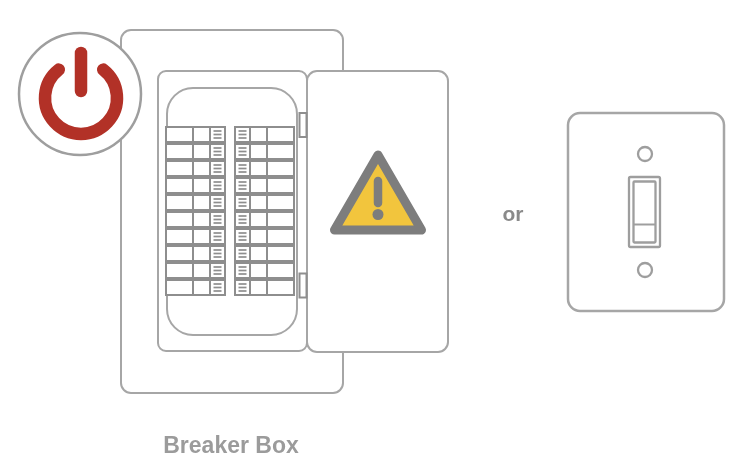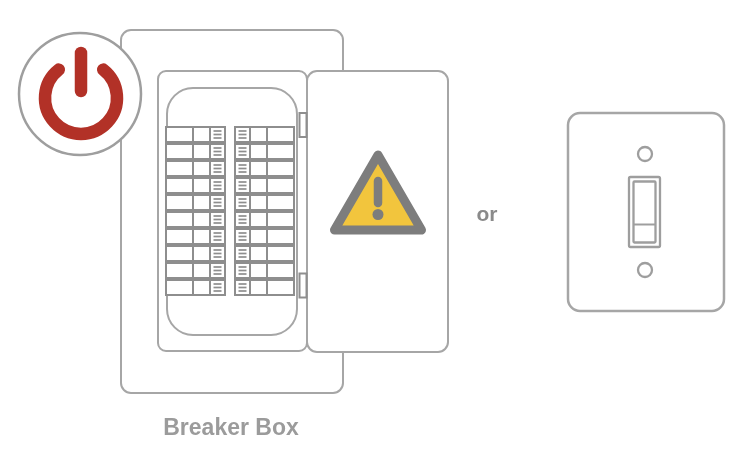--- a/index.html
+++ b/index.html
@@ -18,25 +18,25 @@
   .warn-mark { stroke:var(--warning-gray); stroke-width:8.5; stroke-linecap:round; }
   .warn-dot  { fill:var(--warning-gray); }
   .grid-rect { fill:#fff; stroke:var(--grid-gray); stroke-width:2; }
   .grid-line { stroke:var(--grid-gray); stroke-width:2; }
   .stripe    { stroke-width:1.7; }
   .plate     { stroke-width:2.5; }
   .screw     { fill:#fff; stroke:var(--badge-border-gray); stroke-width:2.3; }
   .screw-line{ stroke:var(--badge-border-gray); stroke-width:2; }
 
   .or-label {
-    position:absolute; left:487px; top:203px; transform:translateX(-50%);
+    position:absolute; left:513px; top:203px; transform:translateX(-50%);
     font-weight:700; font-size:21px; color:var(--or-gray); line-height:1;
   }
   .caption {
-    position:absolute; top:414px; transform:translateX(-50%);
+    position:absolute; top:432px; transform:translateX(-50%);
     font-weight:700; font-size:23px; color:var(--label-gray);
     white-space:nowrap; line-height:1.2;
   }
   .caption.breaker { left:231px; }
   .caption.hvac    { left:646px; }
 </style>
 </head>
 <body>
 
 <div class="canvas">

